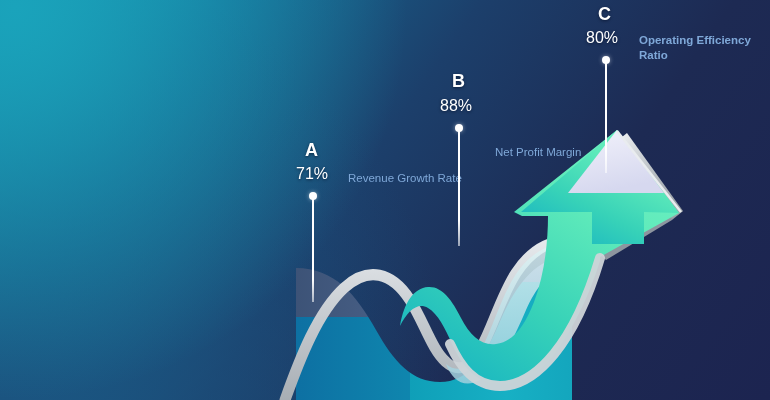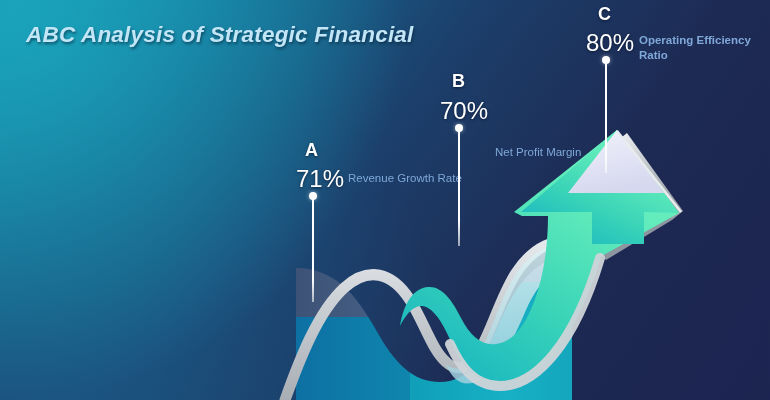--- a/index.html
+++ b/index.html
@@ -49,21 +49,21 @@
   .callout .letter {
     position: absolute;
     font-size: 18px;
     font-weight: bold;
     color: #ffffff;
     text-shadow: 0 1px 3px rgba(0,10,30,.6);
     white-space: nowrap;
   }
   .callout .pct {
     position: absolute;
-    font-size: 24px;
+    font-size: 16px;
     font-weight: normal;
     color: #ffffff;
     text-shadow: 0 1px 3px rgba(0,10,30,.6);
     white-space: nowrap;
   }
   .callout .desc {
     position: absolute;
     font-size: 11.5px;
     line-height: 15px;
     color: #7fa8d8;
@@ -230,33 +230,32 @@
     <path d="M521,212 L617,130 L592,216 L592,240 L549,241 L521,226 Z" fill="url(#gGreen)" opacity="0"></path>
 
     <path d="M521,212 L592,212 L592,246 L556,255 L521,235 Z" fill="none"></path>
 
     <path d="M617,131 L681,212" stroke="#e9ecef" stroke-width="2.5" fill="none"></path>
 
     <path d="M600,258 C588,298 572,332 554,354 C536,376 518,386 500,386
              C474,386 460,366 450,344" fill="none" stroke="#cfd4d8" stroke-width="10" stroke-linecap="round" opacity="0.95"></path>
   </svg>
 
-  <div class="title">ABC Analysis of Strategic Financial</div>
 
   <div class="callout">
     <div class="letter" style="left:305px; top:140px;">A</div>
     <div class="pct" style="left:296px; top:165px;">71%</div>
     <div class="desc" style="left:348px; top:171px;">Revenue Growth Rate</div>
     <div class="dot" style="left:309px; top:192px;"></div>
     <div class="stem" style="left:312.2px; top:199px; height:103px;"></div>
   </div>
 
   <div class="callout">
     <div class="letter" style="left:452px; top:71px;">B</div>
-    <div class="pct" style="left:440px; top:97px;">70%</div>
+    <div class="pct" style="left:440px; top:97px;">88%</div>
     <div class="desc" style="left:495px; top:101px; width:140px;margin-top:44px;">Net Profit Margin</div>
     <div class="dot" style="left:455px; top:124px;"></div>
     <div class="stem" style="left:458.2px; top:131px; height:115px;"></div>
   </div>
 
   <div class="callout">
     <div class="letter" style="left:598px; top:4px;">C</div>
     <div class="pct" style="left:586px; top:29px;">80%</div>
     <div class="desc" style="left:639px; top:33px; width:120px;font-weight:bold;">Operating Efficiency Ratio</div>
     <div class="dot" style="left:602px; top:56px;"></div>

